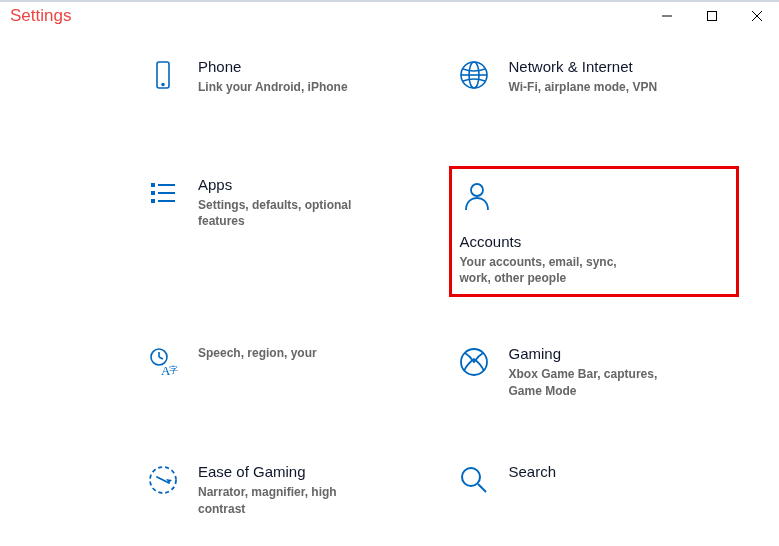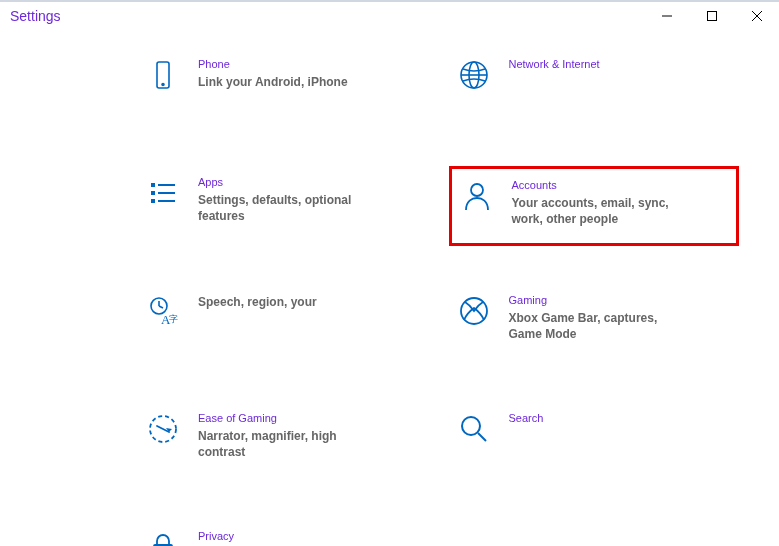--- a/index.html
+++ b/index.html
@@ -12,21 +12,21 @@
     overflow: hidden;
   }
   .title-bar {
     height: 30px;
     display: flex;
     align-items: center;
     justify-content: space-between;
     border-top: 2px solid #d0d7e0;
     padding-left: 10px;
   }
-  .title-text { font-size: 14px; color: #6d28d9; }
+  .title-text { font-size: 17px; color: #ef4444; }
   .win-controls { display: flex; height: 100%; }
   .win-btn {
     width: 45px;
     display: flex;
     align-items: center;
     justify-content: center;
   }
   .win-btn svg { width: 10px; height: 10px; }
   .content {
     padding: 18px 40px 0 138px;
@@ -38,35 +38,36 @@
   .tile {
     display: flex;
     align-items: flex-start;
     gap: 18px;
     padding: 8px 10px 8px 8px;
     position: relative;
     min-height: 80px;
   }
   .tile.highlighted {
     border: 3px solid #e60000;
+    flex-direction: column;
   }
   .tile-icon {
     width: 34px;
     height: 34px;
     flex: 0 0 34px;
     display: flex;
     align-items: center;
     justify-content: center;
     margin-top: 2px;
   }
   .tile-icon svg { width: 32px; height: 32px; }
   .tile-text { flex: 1; padding-top: 2px; }
   .tile-title {
-    font-size: 11px;
-    color: #6d28d9;
+    font-size: 15px;
+    color: #0f172a;
     margin-bottom: 4px;
     font-weight: 400;
   }
   .tile-sub {
     font-size: 12px;
     color: #666;
     line-height: 1.35;
     max-width: 180px;
     font-weight: bold;
   }
@@ -116,20 +117,21 @@
       <svg viewBox="0 0 32 32" fill="none" stroke="#0067c0" stroke-width="1.6">
         <circle cx="16" cy="16" r="13"></circle>
         <ellipse cx="16" cy="16" rx="5" ry="13"></ellipse>
         <line x1="3" y1="16" x2="29" y2="16"></line>
         <path d="M5 10 Q16 14 27 10"></path>
         <path d="M5 22 Q16 18 27 22"></path>
       </svg>
     </div>
     <div class="tile-text">
       <div class="tile-title">Network &amp; Internet</div>
+      <div class="tile-sub">Wi-Fi, airplane mode, VPN</div>
     </div>
   </div>
 
 
   <div class="tile">
     <div class="tile-icon">
       <svg viewBox="0 0 32 32" fill="#0067c0">
         <rect x="4" y="6" width="4" height="4"></rect>
           <rect x="11" y="7" width="17" height="2"></rect>
         <rect x="4" y="14" width="4" height="4"></rect>

